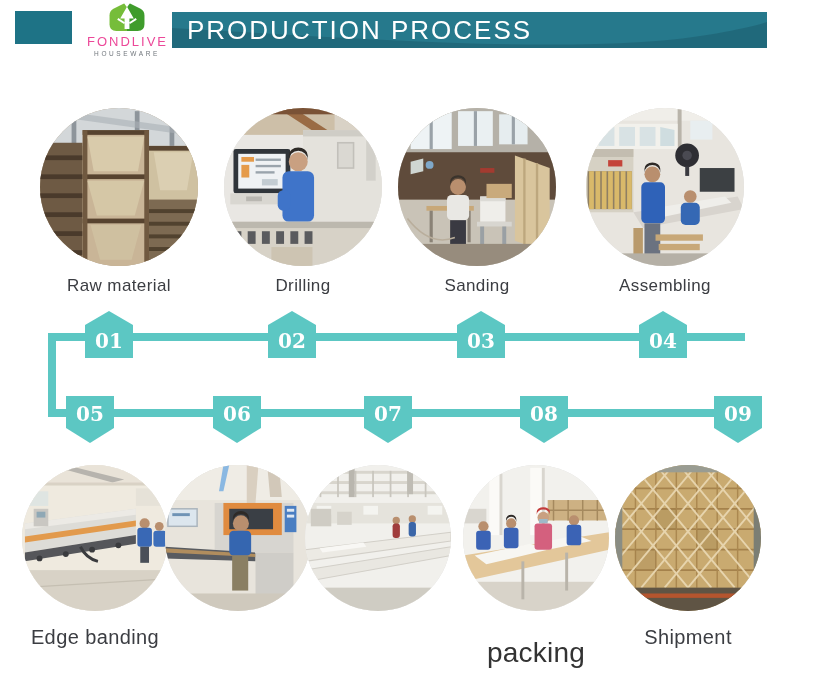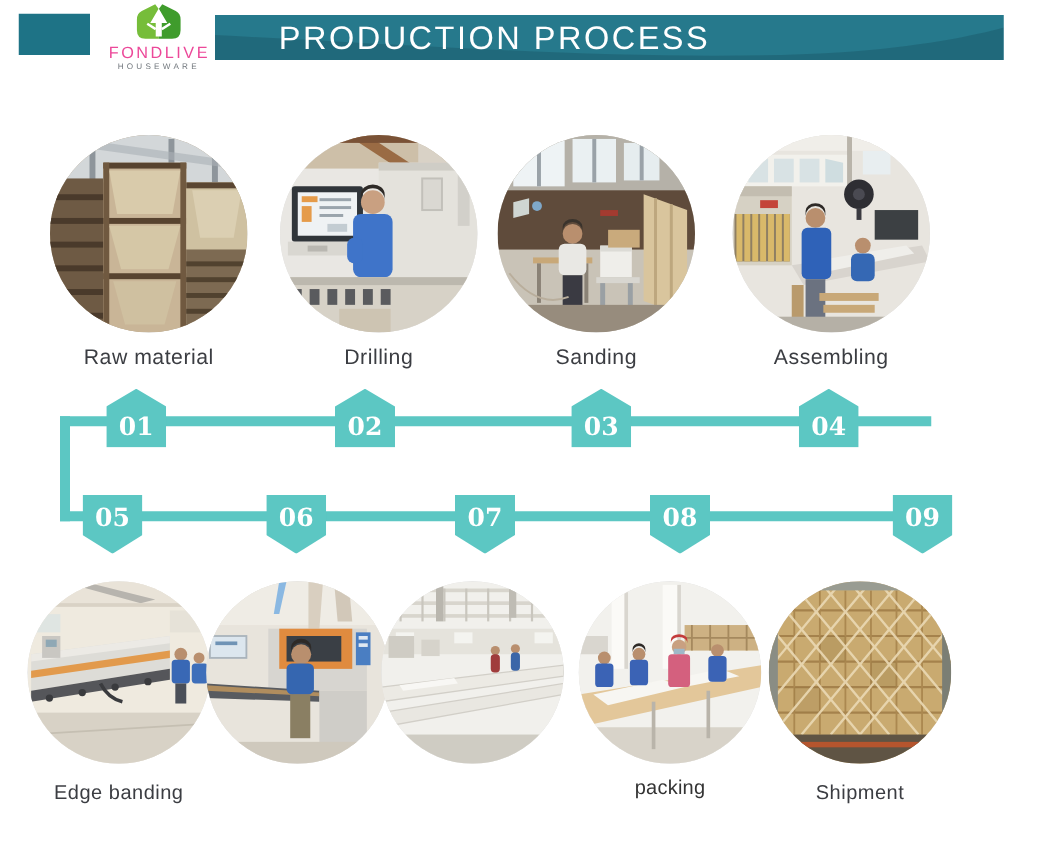--- a/index.html
+++ b/index.html
@@ -5,36 +5,36 @@
   html,body{margin:0;padding:0;background:#ffffff;}
   .page{position:relative;width:831px;height:679px;background:#ffffff;overflow:hidden;
         font-family:"Liberation Sans",sans-serif;}
 
   
   .accent-rect{position:absolute;left:15px;top:11px;width:57px;height:33px;background:#1e7386;}
   .logo{position:absolute;left:87px;top:0;width:80px;text-align:center;}
   .logo-icon{display:block;margin:0 auto;}
   .brand{font-size:13px;letter-spacing:2px;color:#ec4899;font-weight:500;margin-top:1px;}
   .brand-sub{font-size:6.5px;letter-spacing:2.6px;color:#70767c;font-weight:500;margin-top:1px;}
-  .banner{position:absolute;left:172px;top:12px;width:595px;height:36px;background:#26798c;overflow:hidden;padding-left:36px;}
+  .banner{position:absolute;left:172px;top:12px;width:595px;height:36px;background:#26798c;overflow:hidden;}
   .banner-swoosh{position:absolute;left:0;top:0;width:100%;height:100%;}
   .banner-title{position:relative;z-index:2;color:#ffffff;font-size:26px;font-weight:400;
                 letter-spacing:2px;line-height:36px;padding-left:15px;white-space:nowrap;}
 
   
   .photo{position:absolute;border-radius:50%;overflow:hidden;background:#ddd;}
   .photo svg{display:block;width:100%;height:100%;}
   .photo.top{width:158px;height:158px;top:108px;}
   .photo.bot{width:146px;height:146px;top:465px;}
 
   .cap{position:absolute;width:170px;text-align:center;color:#3b3d42;font-size:17px;
        letter-spacing:.4px;font-weight:400;}
   .cap.top{top:276px;}
-  .cap.bot{top:626px;font-size:16px;}
-  .cap.packing{font-size:16px;top:622px;color:#333;letter-spacing:.2px;}
+  .cap.bot{top:626px;font-size:20px;}
+  .cap.packing{font-size:28px;top:637px;color:#333;letter-spacing:.2px;}
 
   
   .hline,.vline{position:absolute;background:#5cc7c3;}
   .badge{position:absolute;width:48px;height:47px;background:#5cc7c3;color:#fff;
          font-family:"DejaVu Serif",serif;font-size:20px;font-weight:600;text-align:center;}
   .badge.up{clip-path:polygon(50% 0,100% 30%,100% 100%,0 100%,0 30%);padding-top:0;line-height:60px;}
   .badge.down{clip-path:polygon(0 0,100% 0,100% 68%,50% 100%,0 68%);line-height:36px;}
 </style>
 </head>
 <body>

